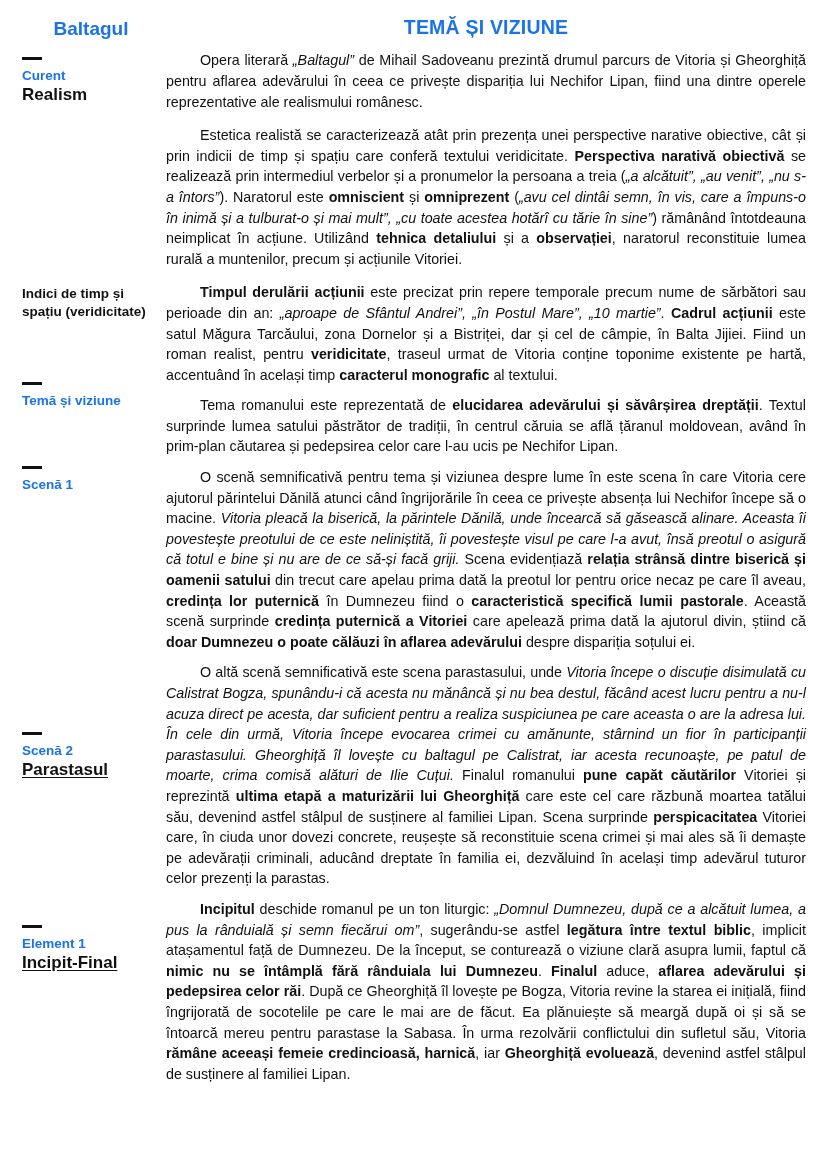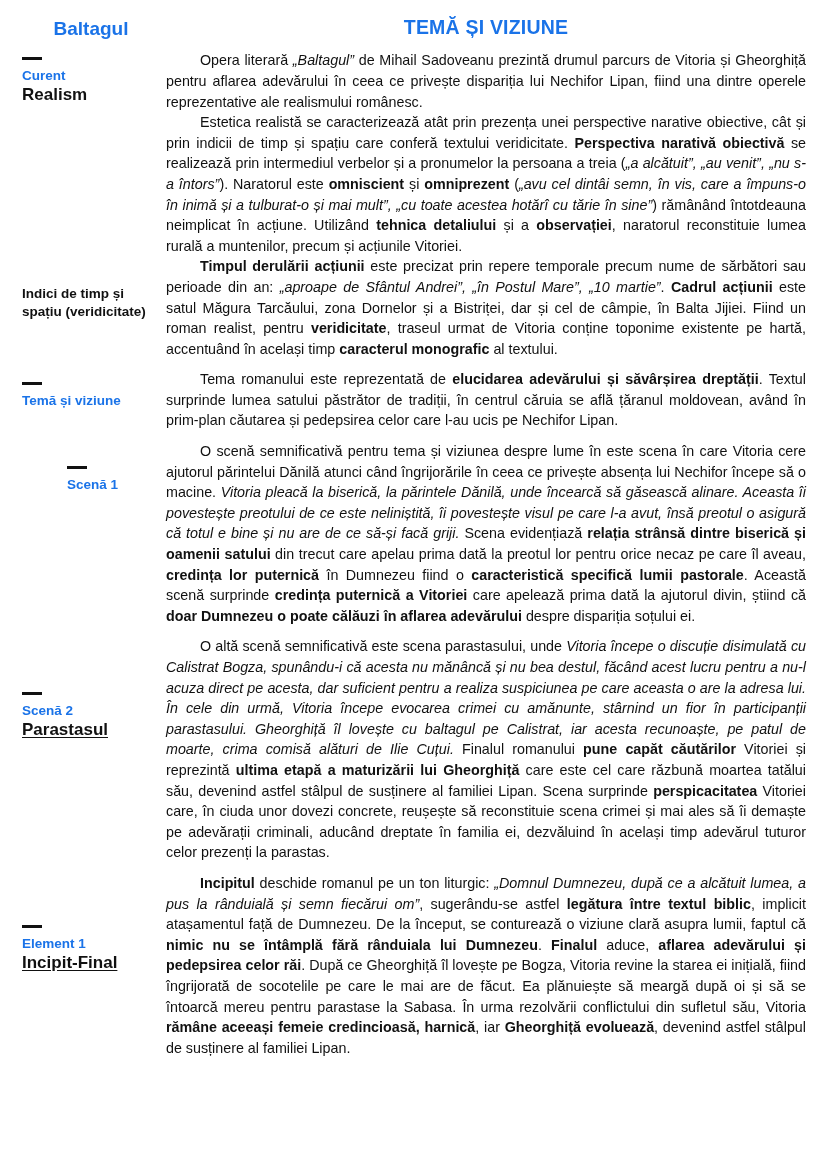--- a/index.html
+++ b/index.html
@@ -90,21 +90,21 @@
   p.body {
     margin: 0;
     font-size: 14.3px;
     line-height: 20.6px;
     text-align: justify;
     text-indent: 34px;
     color: #111111;
     hyphens: none;
   }
   p.body.gap { margin-top: 10px; }
-  p.body.tight { margin-top: 0px; }
+  p.body.tight { margin-top: 13px; }
   b { font-weight: bold; }
   i { font-style: italic; }
 </style>
 </head>
 <body>
 
 <div class="page">
 
   <div class="side-entry" style="top:14px;">
     <div class="doc-title">Baltagul</div>
@@ -119,26 +119,26 @@
 
   <div class="side-entry" style="top:285px;">
     <div class="side-plain">Indici de timp și spațiu (veridicitate)</div>
   </div>
 
   <div class="side-entry" style="top:382px;">
     <div class="side-dash"></div>
     <div class="side-label">Temă și viziune</div>
   </div>
 
-  <div class="side-entry" style="top:466px;margin-left:45px;">
+  <div class="side-entry" style="top:466px;">
     <div class="side-dash"></div>
     <div class="side-label">Scenă 1</div>
   </div>
 
-  <div class="side-entry" style="top:692px;">
+  <div class="side-entry" style="top:732px;">
     <div class="side-dash"></div>
     <div class="side-label">Scenă 2</div>
     <div class="side-sub underline">Parastasul</div>
   </div>
 
   <div class="side-entry" style="top:925px;">
     <div class="side-dash"></div>
     <div class="side-label">Element 1</div>
     <div class="side-sub underline">Incipit-Final</div>
   </div>

